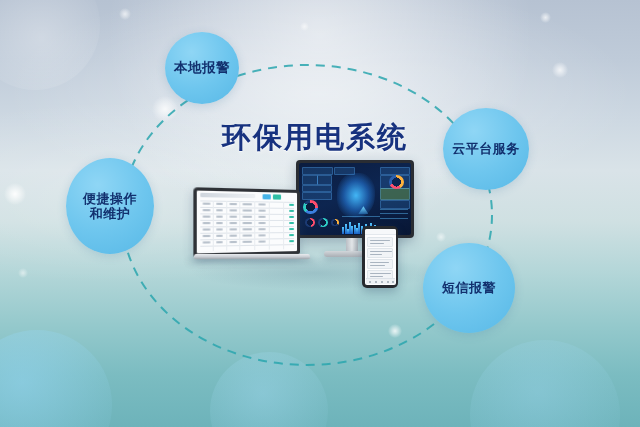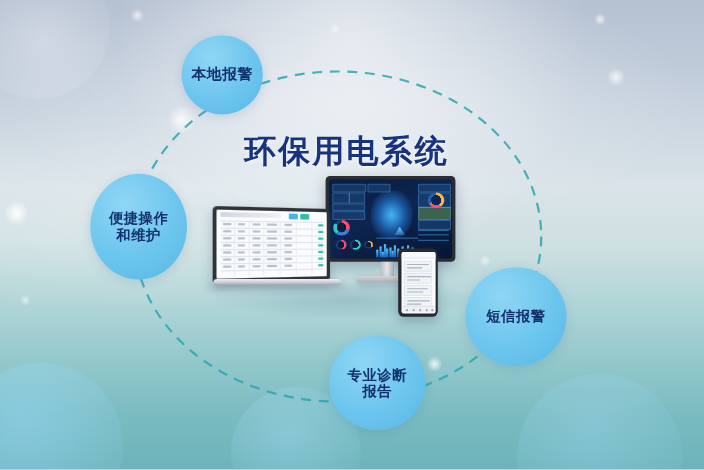--- a/index.html
+++ b/index.html
@@ -303,35 +303,34 @@
 
   <div class="title" style="left:222px;top:118px;">环保用电系统</div>
 
   <div class="bubble" style="left:165px;top:32px;width:74px;height:72px;font-size:13.5px;">
     <span>
         <span>本地报警</span>
       </span>
   </div>
 
 
+  <div class="bubble" style="left:443px;top:108px;width:86px;height:82px;font-size:13px;">
+    <span>
+        <span>云平台服务</span>
+      </span>
+  </div>
 
   <div class="bubble" style="left:423px;top:243px;width:92px;height:90px;font-size:13px;">
     <span>
       <span>短信报警</span>
     </span>
   </div>
 
-  <div class="bubble" style="left:299px;top:305px;width:88px;height:86px;font-size:13px;">
-    <span>
-      <span>专业诊断</span>
-      <span>报告</span>
-    </span>
-  </div>
-
-
-  <div class="bubble" style="left:82px;top:158px;width:88px;height:96px;font-size:13px;">
+
+
+  <div class="bubble" style="left:66px;top:158px;width:88px;height:96px;font-size:13px;">
     <span>
       <span>便捷操作</span>
       <span>和维护</span>
     </span>
   </div>
 
 </div>
 
 </body></html>

